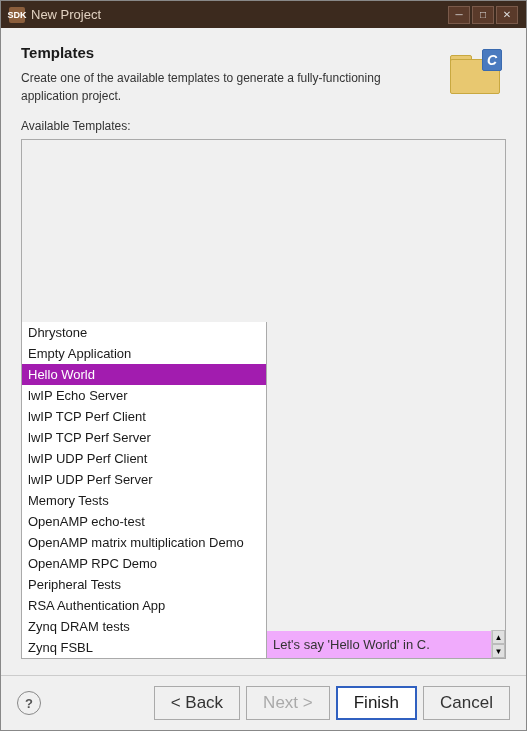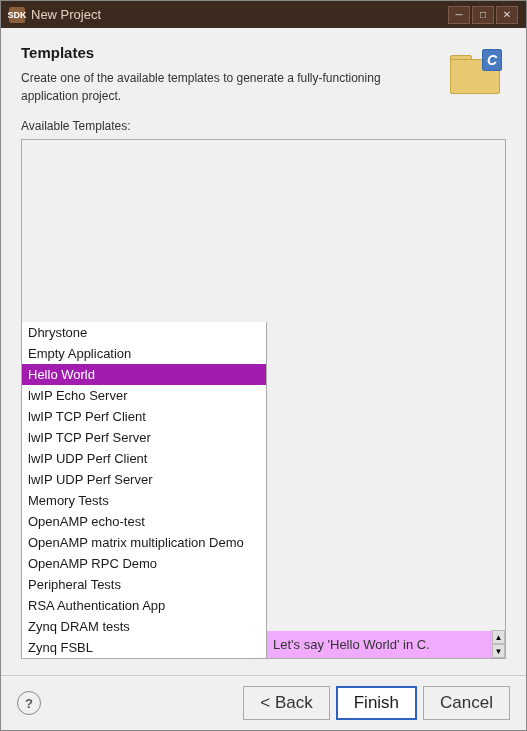--- a/index.html
+++ b/index.html
@@ -354,17 +354,18 @@
         <div class="scrollbar-track"></div>
         <div class="scrollbar-arrow">▼</div>
       </div>
     </div>
   </div>
 
   <div class="bottom-bar">
     <div class="help-btn">?</div>
     <div class="bottom-buttons">
       <button class="btn">&lt; Back</button>
+      <button class="btn" disabled="">Next &gt;</button>
       <button class="btn primary">Finish</button>
       <button class="btn">Cancel</button>
     </div>
   </div>
 </div>
 
 </body></html>

